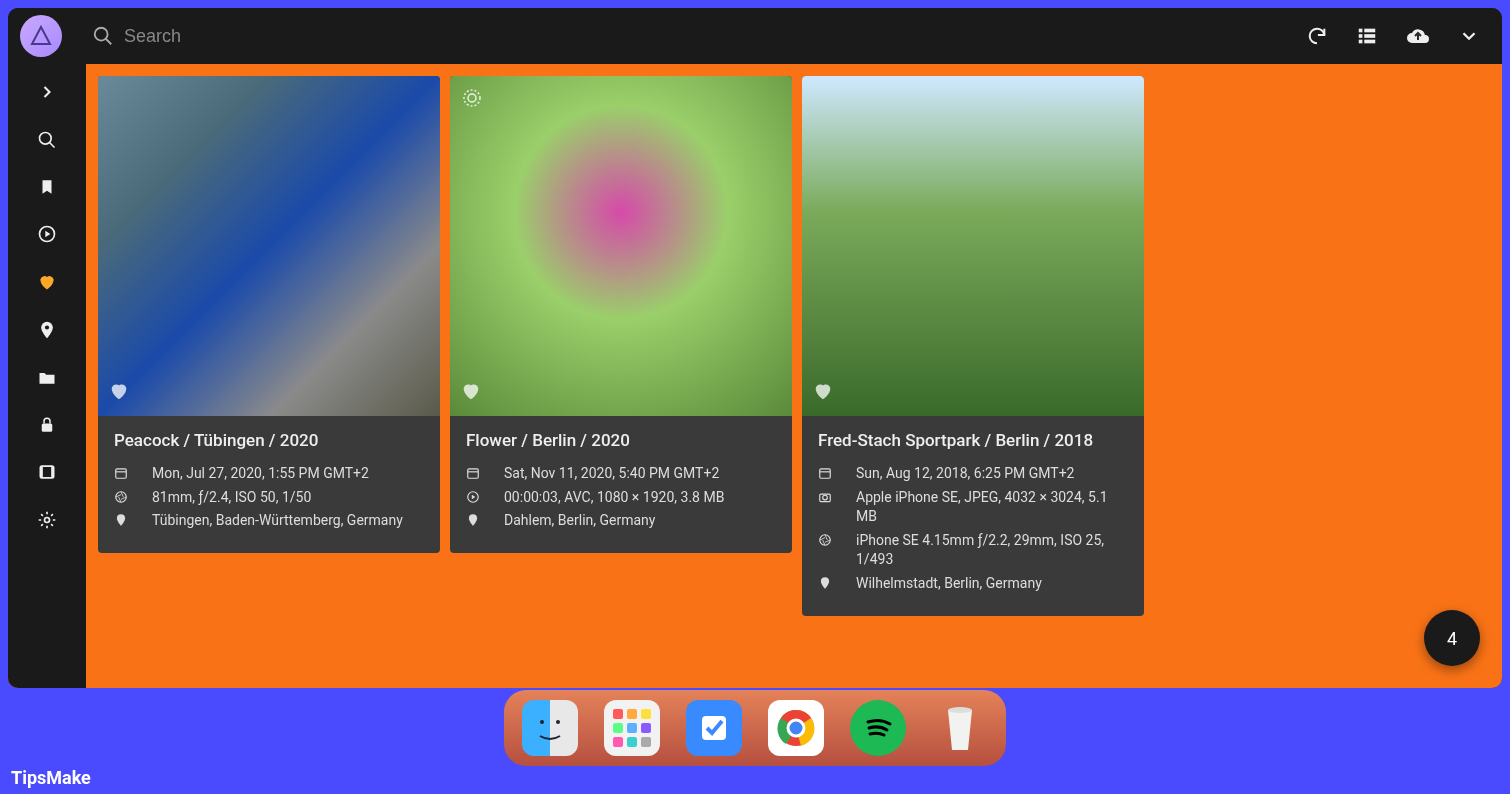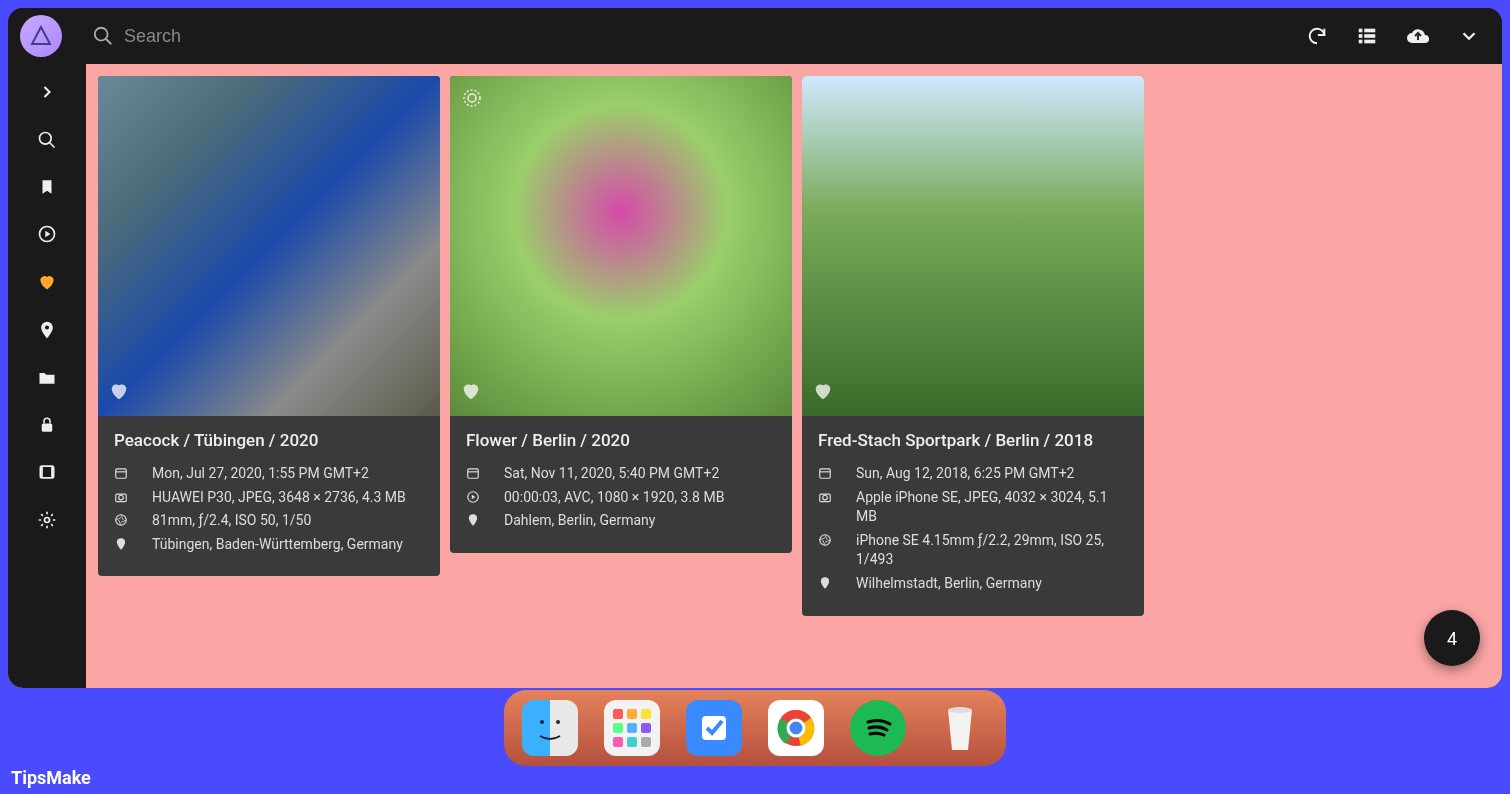--- a/index.html
+++ b/index.html
@@ -9,21 +9,21 @@
   width: 1510px;
   height: 794px;
   overflow: hidden;
   position: relative;
 }
 .app-window {
   position: absolute;
   top: 8px; left: 8px; right: 8px;
   height: 680px;
   background: #2a2a2a;
-  border-radius: 15px;
+  border-radius: 10px;
   display: flex;
   flex-direction: column;
   overflow: hidden;
 }
 .topbar {
   height: 56px;
   background: #1a1a1a;
   display: flex;
   align-items: center;
   padding: 0 12px;
@@ -55,21 +55,21 @@
 }
 .search-wrap input::placeholder { color: #888; }
 .top-actions {
   display: flex;
   gap: 28px;
   align-items: center;
   color: #eee;
   padding-right: 10px;
 }
 .icon-btn { cursor: pointer; display: flex; }
-.main-area { flex: 1; display: flex; background: #fca5a5; }
+.main-area { flex: 1; display: flex; background: #f97316; }
 .sidebar {
   width: 78px;
   background: #1a1a1a;
   display: flex;
   flex-direction: column;
   align-items: center;
   padding-top: 18px;
   gap: 28px;
 }
 .sidebar .sb-item { color: #eee; cursor: pointer; display:flex; }
@@ -276,27 +276,20 @@
               </svg></span>
         </div>
         <div class="card-body">
           <div class="card-title">Peacock / Tübingen / 2020</div>
           <div class="meta-row">
               <svg class="mi" width="14" height="14" viewBox="0 0 24 24">
                 <rect x="3" y="5" width="18" height="16" rx="2" fill="none" stroke="#ddd" stroke-width="2"></rect>
                 <line x1="3" y1="10" x2="21" y2="10" stroke="#ddd" stroke-width="2"></line>
               </svg>
               <span>Mon, Jul 27, 2020, 1:55 PM GMT+2</span>
-            </div>
-          <div class="meta-row">
-              <svg class="mi" width="14" height="14" viewBox="0 0 24 24">
-                <rect x="3" y="7" width="18" height="13" rx="2" fill="none" stroke="#ddd" stroke-width="2"></rect>
-                <circle cx="12" cy="13" r="4" fill="none" stroke="#ddd" stroke-width="2"></circle>
-              </svg>
-              <span>HUAWEI P30, JPEG, 3648 × 2736, 4.3 MB</span>
             </div>
           <div class="meta-row">
               <svg class="mi" width="14" height="14" viewBox="0 0 24 24">
                 <circle cx="12" cy="12" r="9" fill="none" stroke="#ddd" stroke-width="2"></circle>
                 <path d="M12 3l4 9M21 12l-9 4M12 21l-4-9M3 12l9-4" stroke="#ddd" stroke-width="1.5"></path>
               </svg>
               <span>81mm, ƒ/2.4, ISO 50, 1/50</span>
             </div>
           <div class="meta-row">
               <svg class="mi" width="14" height="14" viewBox="0 0 24 24">

